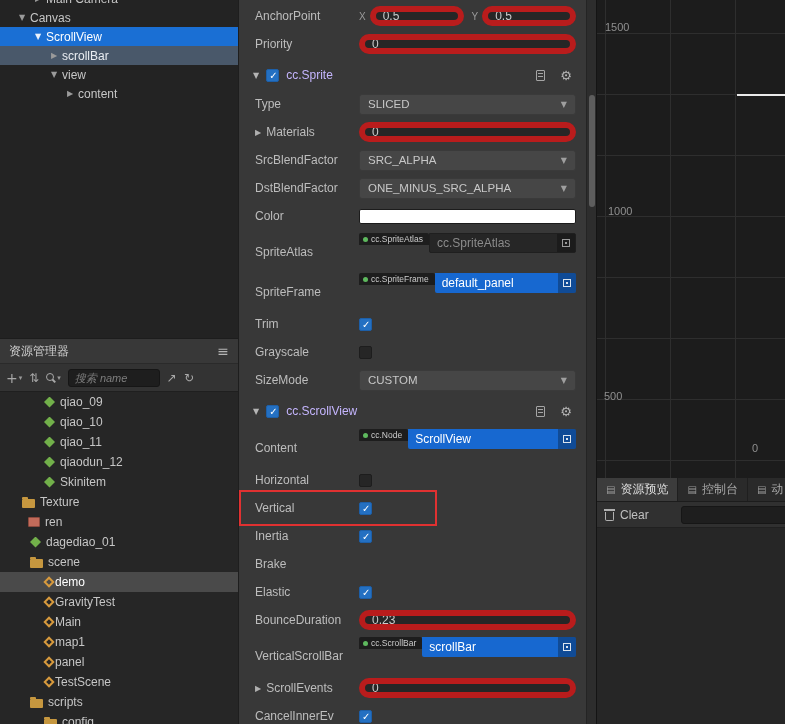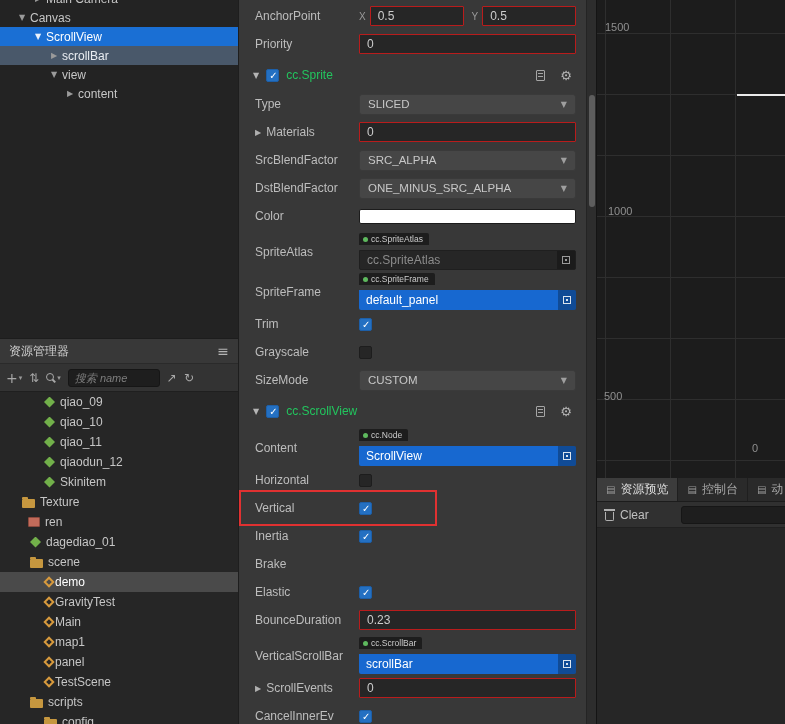--- a/index.html
+++ b/index.html
@@ -43,39 +43,39 @@
   .icon-img{width:12px;height:10px;background:#c26b5a;border-radius:1px;border:1px solid #8c4a3e}
   .alabel{color:#c6c6c6}
   .arow.sel .alabel{color:#ffffff}
 
   
   .inspector{width:348px;flex:none;background:#383838;border-left:1px solid #1e1e1e;overflow:hidden;padding-top:2px}
   .irow{min-height:28px;display:flex;align-items:center;padding:0 10px 0 16px;position:relative}
   .ilabel{width:104px;flex:none;color:#bdbdbd;display:flex;align-items:center;white-space:nowrap;overflow:hidden}
   .prop-arrow{font-size:8px;color:#b0b0b0;margin-right:5px;font-family:"DejaVu Sans",sans-serif}
   .ictrl{flex:1;min-width:0;display:flex;align-items:center}
-  .tinput{width:100%;height:20px;background:#262626;border:1px solid #b91c1c;border-radius:1px;color:#cccccc;padding:0 7px;font-size:12px;font-family:inherit;outline:none}
+  .tinput{width:100%;height:20px;background:#262626;border:6px solid #b91c1c;border-radius:10px;color:#cccccc;padding:0 7px;font-size:12px;font-family:inherit;outline:none}
   .pair{display:flex;align-items:center;width:100%;gap:8px}
   .pair .half{display:flex;align-items:center;flex:1;min-width:0}
   .axis{font-size:10px;color:#9a9a9a;margin-right:4px}
   .select{width:100%;height:21px;background:#464646;border:1px solid #3a3a3a;border-radius:3px;display:flex;align-items:center;padding:0 8px;color:#c7c7c7;font-size:11.5px;overflow:hidden;white-space:nowrap}
   .sel-arrow{margin-left:auto;color:#9f9f9f;font-size:8px;font-family:"DejaVu Sans",sans-serif}
   .checkbox{width:13px;height:13px;border-radius:2px;background:#262626;border:1px solid #1d1d1d;position:relative;display:inline-block}
   .checkbox.checked{background:#2470c2;border-color:#1d5fa8}
   .checkbox.checked::after{content:"✓";position:absolute;color:#fff;font-size:10px;left:2px;top:0px;line-height:12px;font-family:"DejaVu Sans",sans-serif}
   .isection{height:30px;display:flex;align-items:center;padding:0 14px 0 14px;gap:7px;margin-top:2px}
   .isection .sarr{font-size:8px;color:#b5b5b5;font-family:"DejaVu Sans",sans-serif}
-  .stitle{color:#22c55e}
+  .stitle{color:#c4b5fd}
   .hicons{margin-left:auto;display:flex;gap:15px;align-items:center}
   .doc-icon{width:9px;height:11px;border:1px solid #a5a5a5;border-radius:1px;position:relative}
   .doc-icon::after{content:"";position:absolute;left:1px;top:2px;width:5px;height:1px;background:#a5a5a5;box-shadow:0 3px 0 #a5a5a5}
   .gear-icon{color:#b5b5b5;font-size:13px;font-family:"DejaVu Sans",sans-serif;line-height:1}
   .irow.asset{height:40px;padding-top:3px;align-items:stretch}
   .irow.asset .ilabel{align-self:center}
-  .ictrl.col{flex-direction:column;align-items:flex-start;justify-content:space-between}
+  .ictrl.col{align-items:flex-start;justify-content:space-between}
   .chip{display:flex;align-items:center;gap:3px;background:#1d1d1d;border-radius:2px 2px 0 0;padding:1px 6px 1px 4px;font-size:8.5px;color:#cccccc;line-height:10px}
   .chip .dot{width:5px;height:5px;border-radius:50%;background:#5eb95e;flex:none}
   .afield{width:100%;height:20px;border-radius:0 2px 2px 2px;display:flex;align-items:center;overflow:hidden}
   .afield.set{background:#1768d0}
   .afield.set .aval{color:#ffffff}
   .afield.unset{background:#262626;border:1px solid #1f1f1f}
   .afield.unset .aval{color:#8b8b8b}
   .aval{padding:0 7px;flex:1;white-space:nowrap;overflow:hidden}
   .abtn{width:18px;height:100%;flex:none;display:flex;align-items:center;justify-content:center;background:rgba(0,0,0,.28)}
   .sq{width:8px;height:8px;border:1px solid #dbe4ee;position:relative;display:inline-block}

